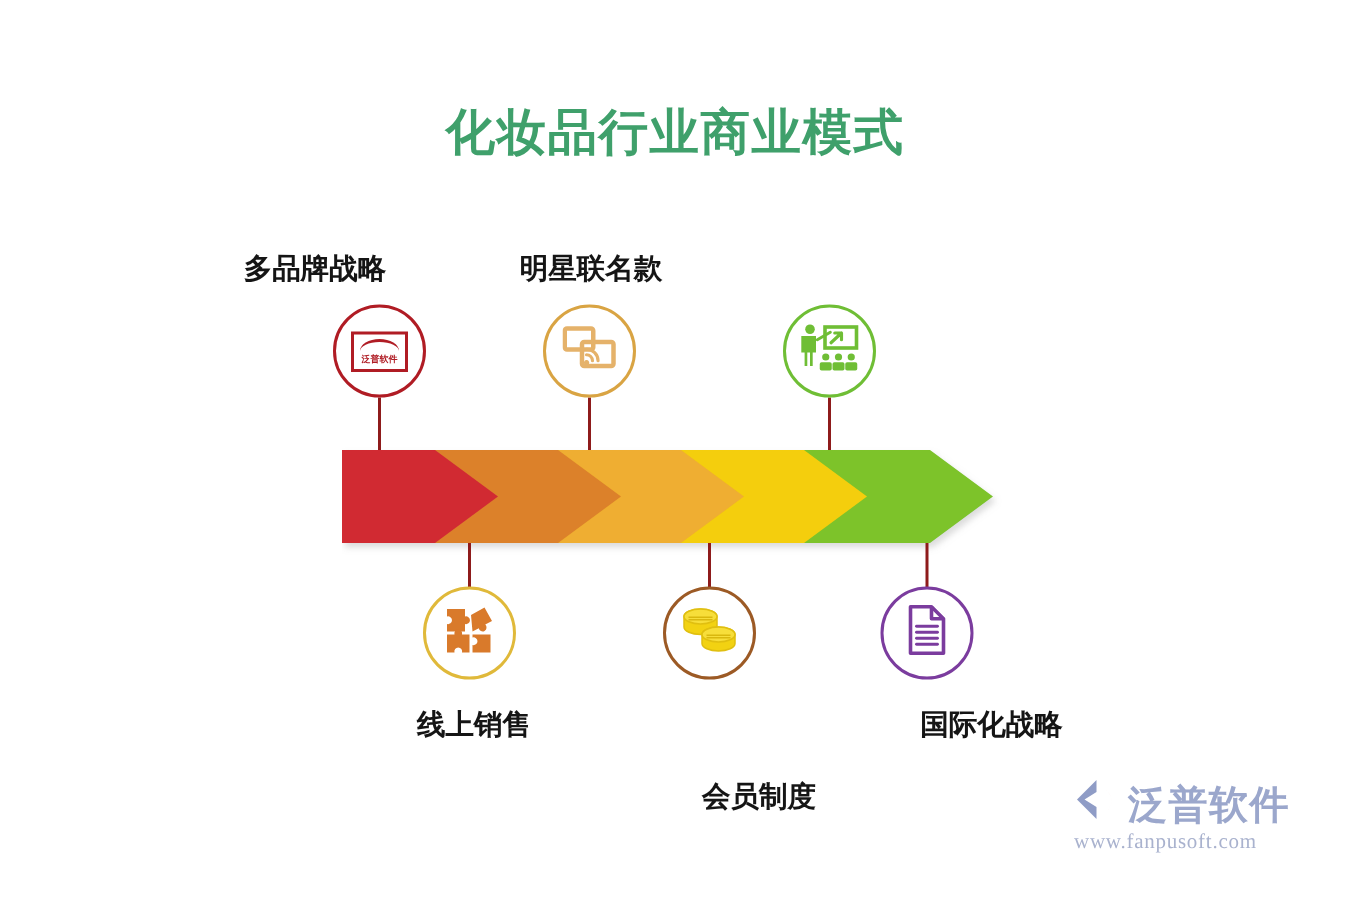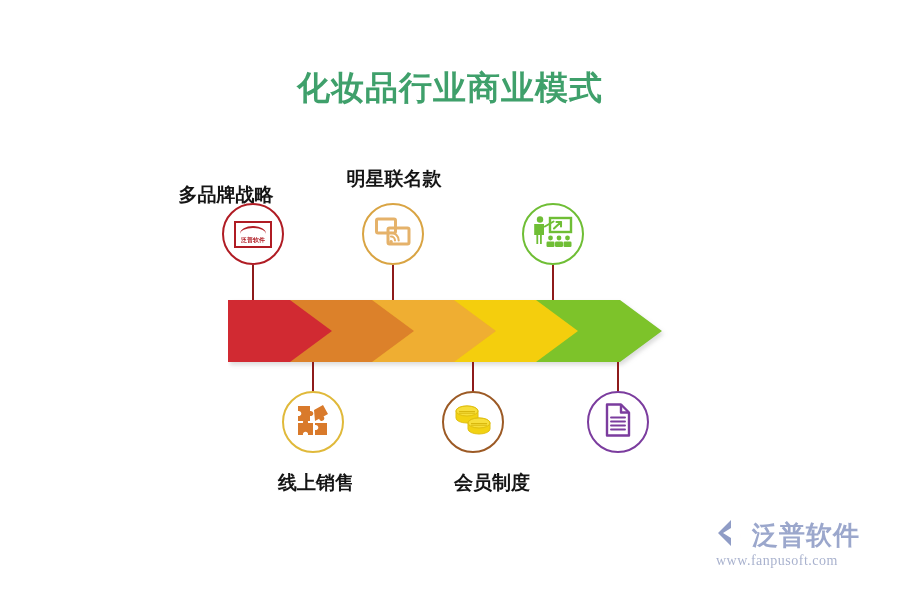--- a/index.html
+++ b/index.html
@@ -168,21 +168,21 @@
     </svg>
   </div>
 
   <div class="stem" style="left:253px; top:265px; height:35px;"></div>
   <div class="stem" style="left:313px; top:362px; height:30px;"></div>
   <div class="stem" style="left:393px; top:265px; height:35px;"></div>
   <div class="stem" style="left:473px; top:362px; height:30px;"></div>
   <div class="stem" style="left:553px; top:265px; height:35px;"></div>
   <div class="stem" style="left:618px; top:362px; height:30px;"></div>
 
-  <div class="label-top" style="left:226px;margin-top:16px;">多品牌战略</div>
+  <div class="label-top" style="left:210px;">多品牌战略</div>
   <div class="node top" style="left:253px; border-color:#B01C24;">
     <div class="plate">
       <div class="arc"></div>
       <div class="plate-text">泛普软件</div>
     </div>
   </div>
 
   <div class="node bottom" style="left:313px; border-color:#E0B93A;">
     <span>
       <svg width="34" height="34" viewBox="0 0 34 34" xmlns="http://www.w3.org/2000/svg">
@@ -219,21 +219,21 @@
           <path d="M14,19 a11,5 0 1 1 22,0 v6 a11,5 0 1 1 -22,0 Z"></path>
           <ellipse cx="25" cy="19" rx="11" ry="5" fill="#F7DE3A"></ellipse>
         </g>
         <g stroke="#D9B80E" stroke-width="1" fill="none">
           <path d="M5,7.5 h16 M5,9.2 h16"></path>
           <path d="M17,19.5 h16 M17,21.2 h16"></path>
         </g>
       </svg>
     </span>
   </div>
-  <div class="label-bottom" style="left:492px;">会员制度</div>
+  <div class="label-bottom" style="left:506px;margin-top:48px;">会员制度</div>
 
   <div class="node top" style="left:553px; border-color:#6FBE35;">
     <span>
       <svg width="40" height="34" viewBox="0 0 40 34" xmlns="http://www.w3.org/2000/svg">
         <g fill="#6FBE35">
           <circle cx="7" cy="4.5" r="3.2"></circle>
           <path d="M4,9 h6 v11 h-2.2 v9 h-1.8 v-9 h-1.8 v9 h-1.8 v-9 h-2.2 v-11 Z" transform="translate(1,0)"></path>
           <rect x="11" y="11" width="12" height="2" rx="1" transform="rotate(-30 11 12)"></rect>
         </g>
         <rect x="17" y="3" width="21" height="14" fill="none" stroke="#6FBE35" stroke-width="2.4"></rect>
@@ -257,20 +257,21 @@
         <path d="M17,1.5 V9.5 H25" fill="none" stroke="#7B3C9E" stroke-width="2.4" stroke-linejoin="round"></path>
         <g stroke="#7B3C9E" stroke-width="1.9" stroke-linecap="round">
           <path d="M7,14.5 h14"></path>
             <path d="M7,18.5 h14"></path>
             <path d="M7,22.5 h14"></path>
             <path d="M7,26.5 h14"></path>
         </g>
       </svg>
     </span>
   </div>
+  <div class="label-bottom" style="left:661px;">国际化战略</div>
 
   <div class="watermark">
     <div class="wm-row">
       <span>
         <svg width="32" height="30" viewBox="0 0 32 30" xmlns="http://www.w3.org/2000/svg">
           <path d="M2,15 L15,2 L15,10 L7,15 L15,20 L15,28 Z" fill="#8F9CC6"></path>
           <path d="M16,7 a9,9 0 1 1 -0.2,18 a6,6 0 0 0 0.2,-18 Z" fill="#E8A7A0"></path>
         </svg>
       </span>
       <span class="wm-text">泛普软件</span>

